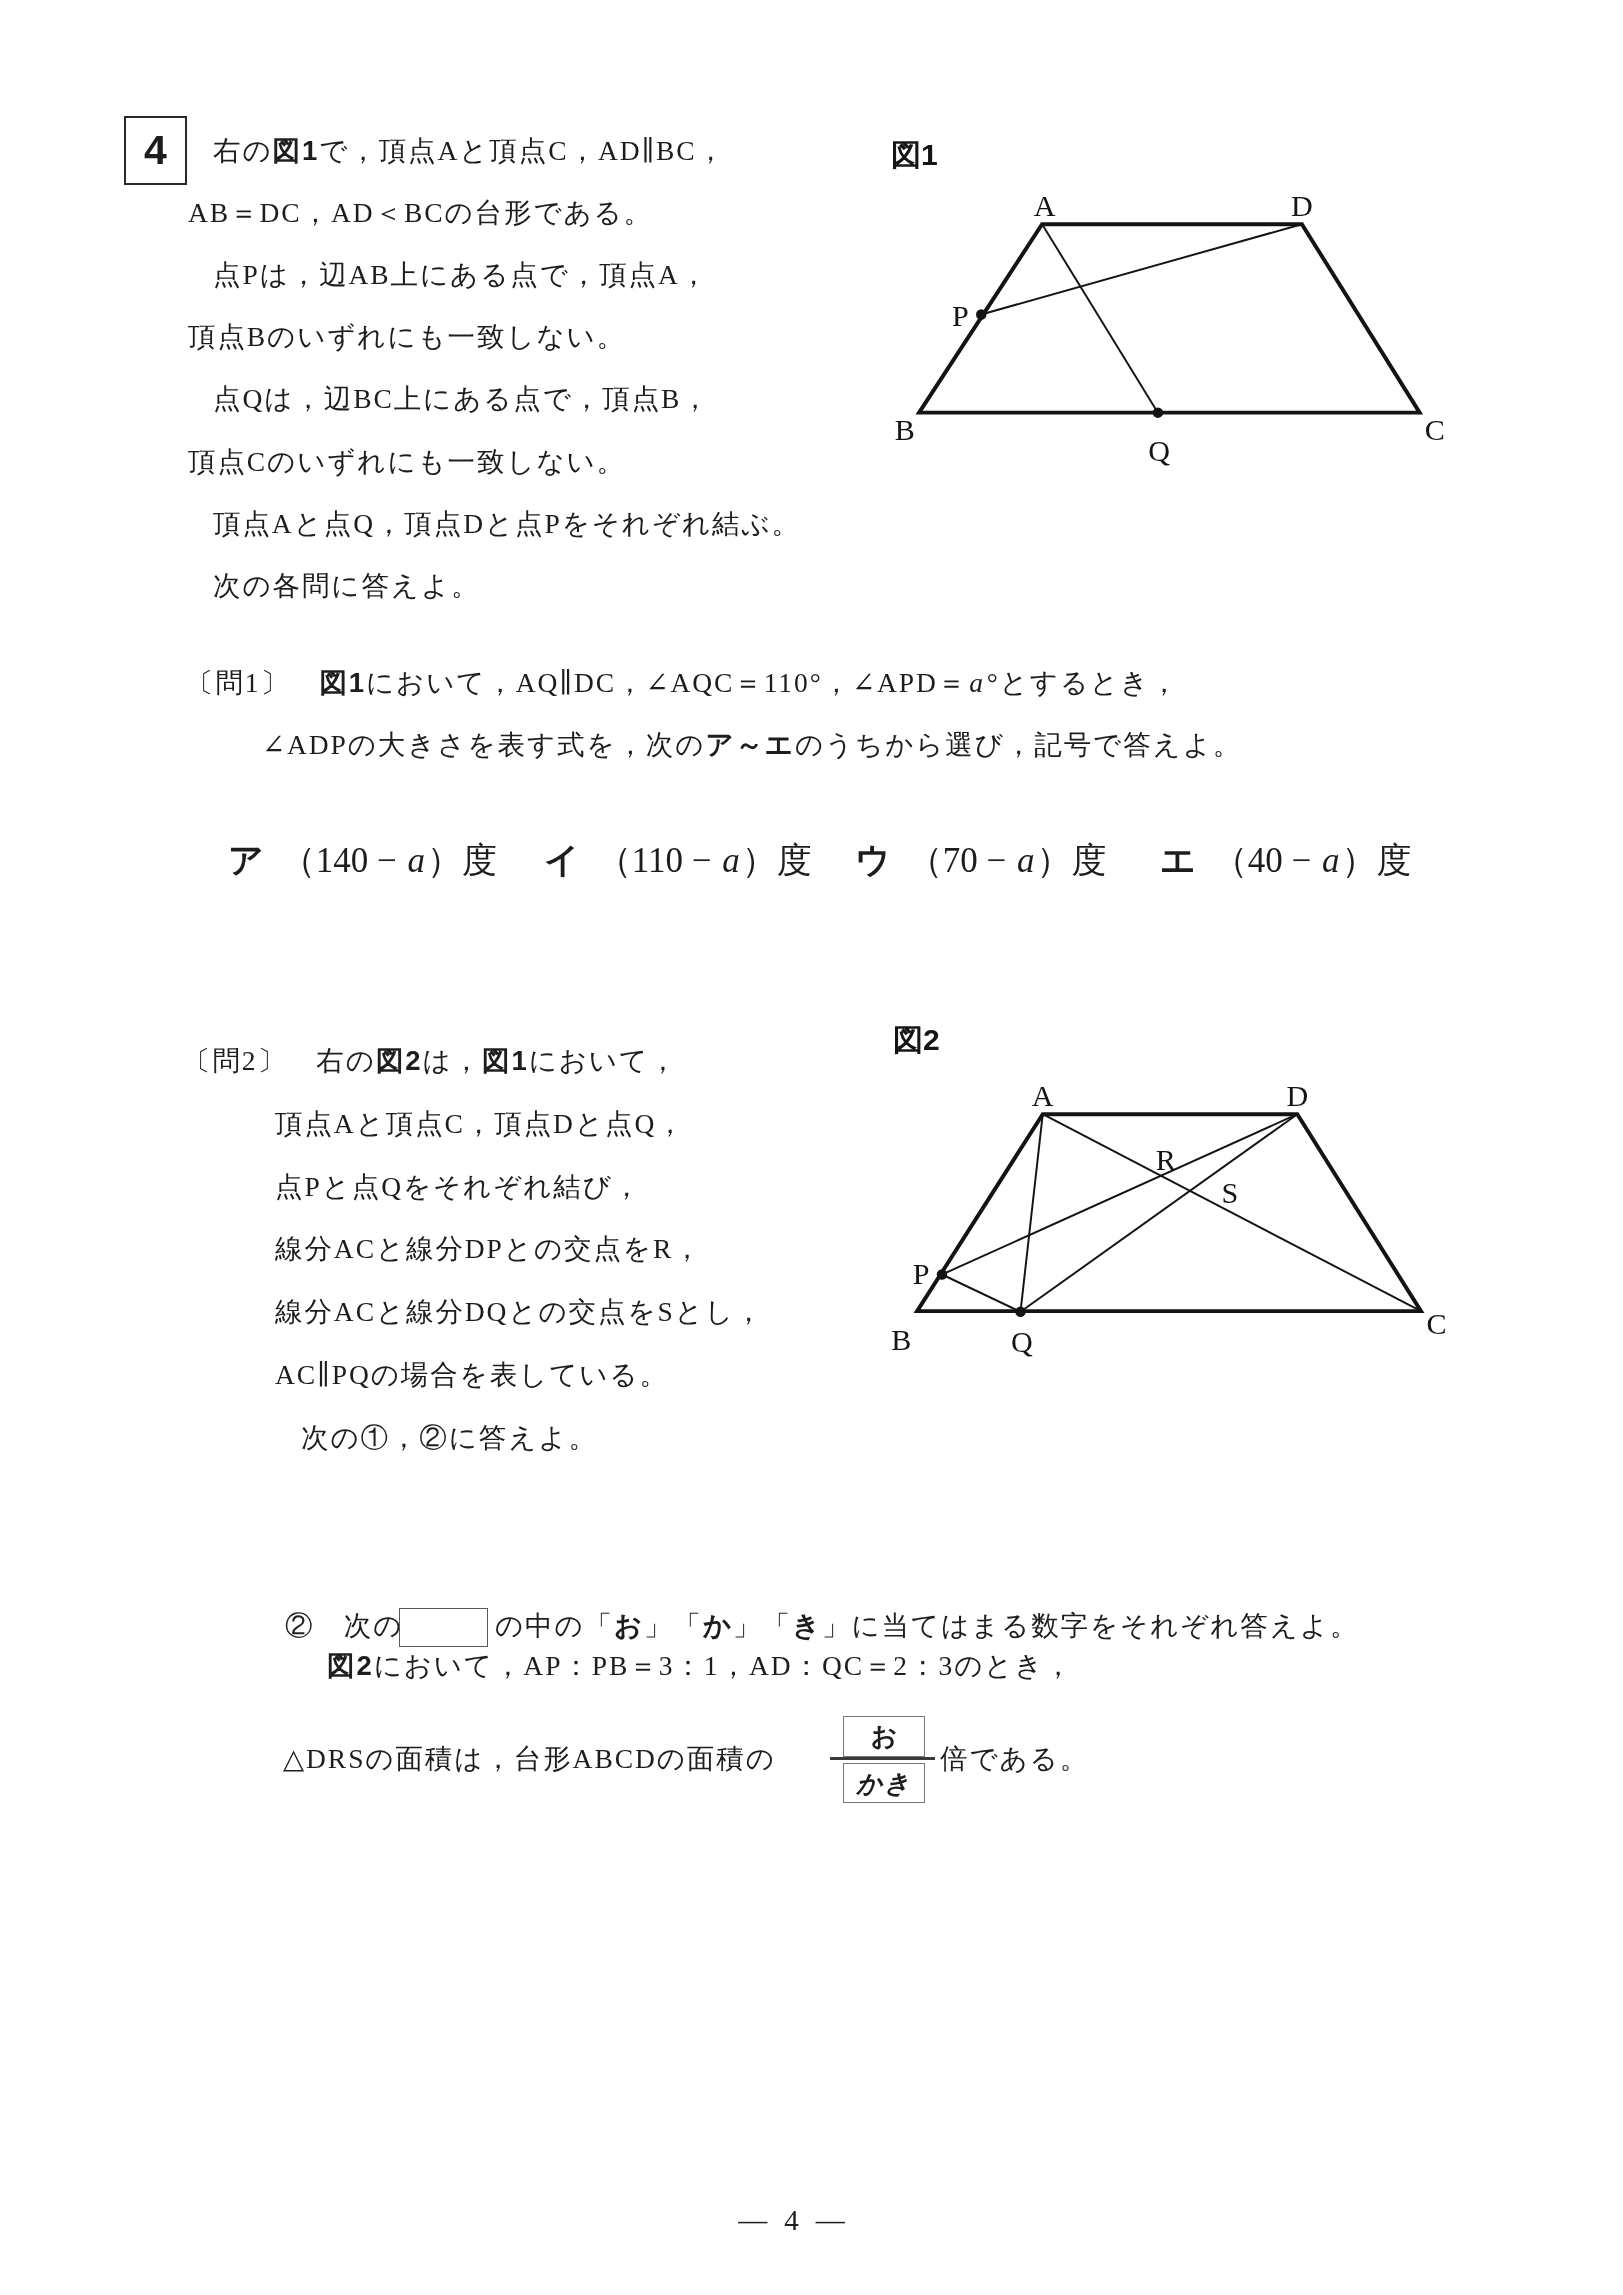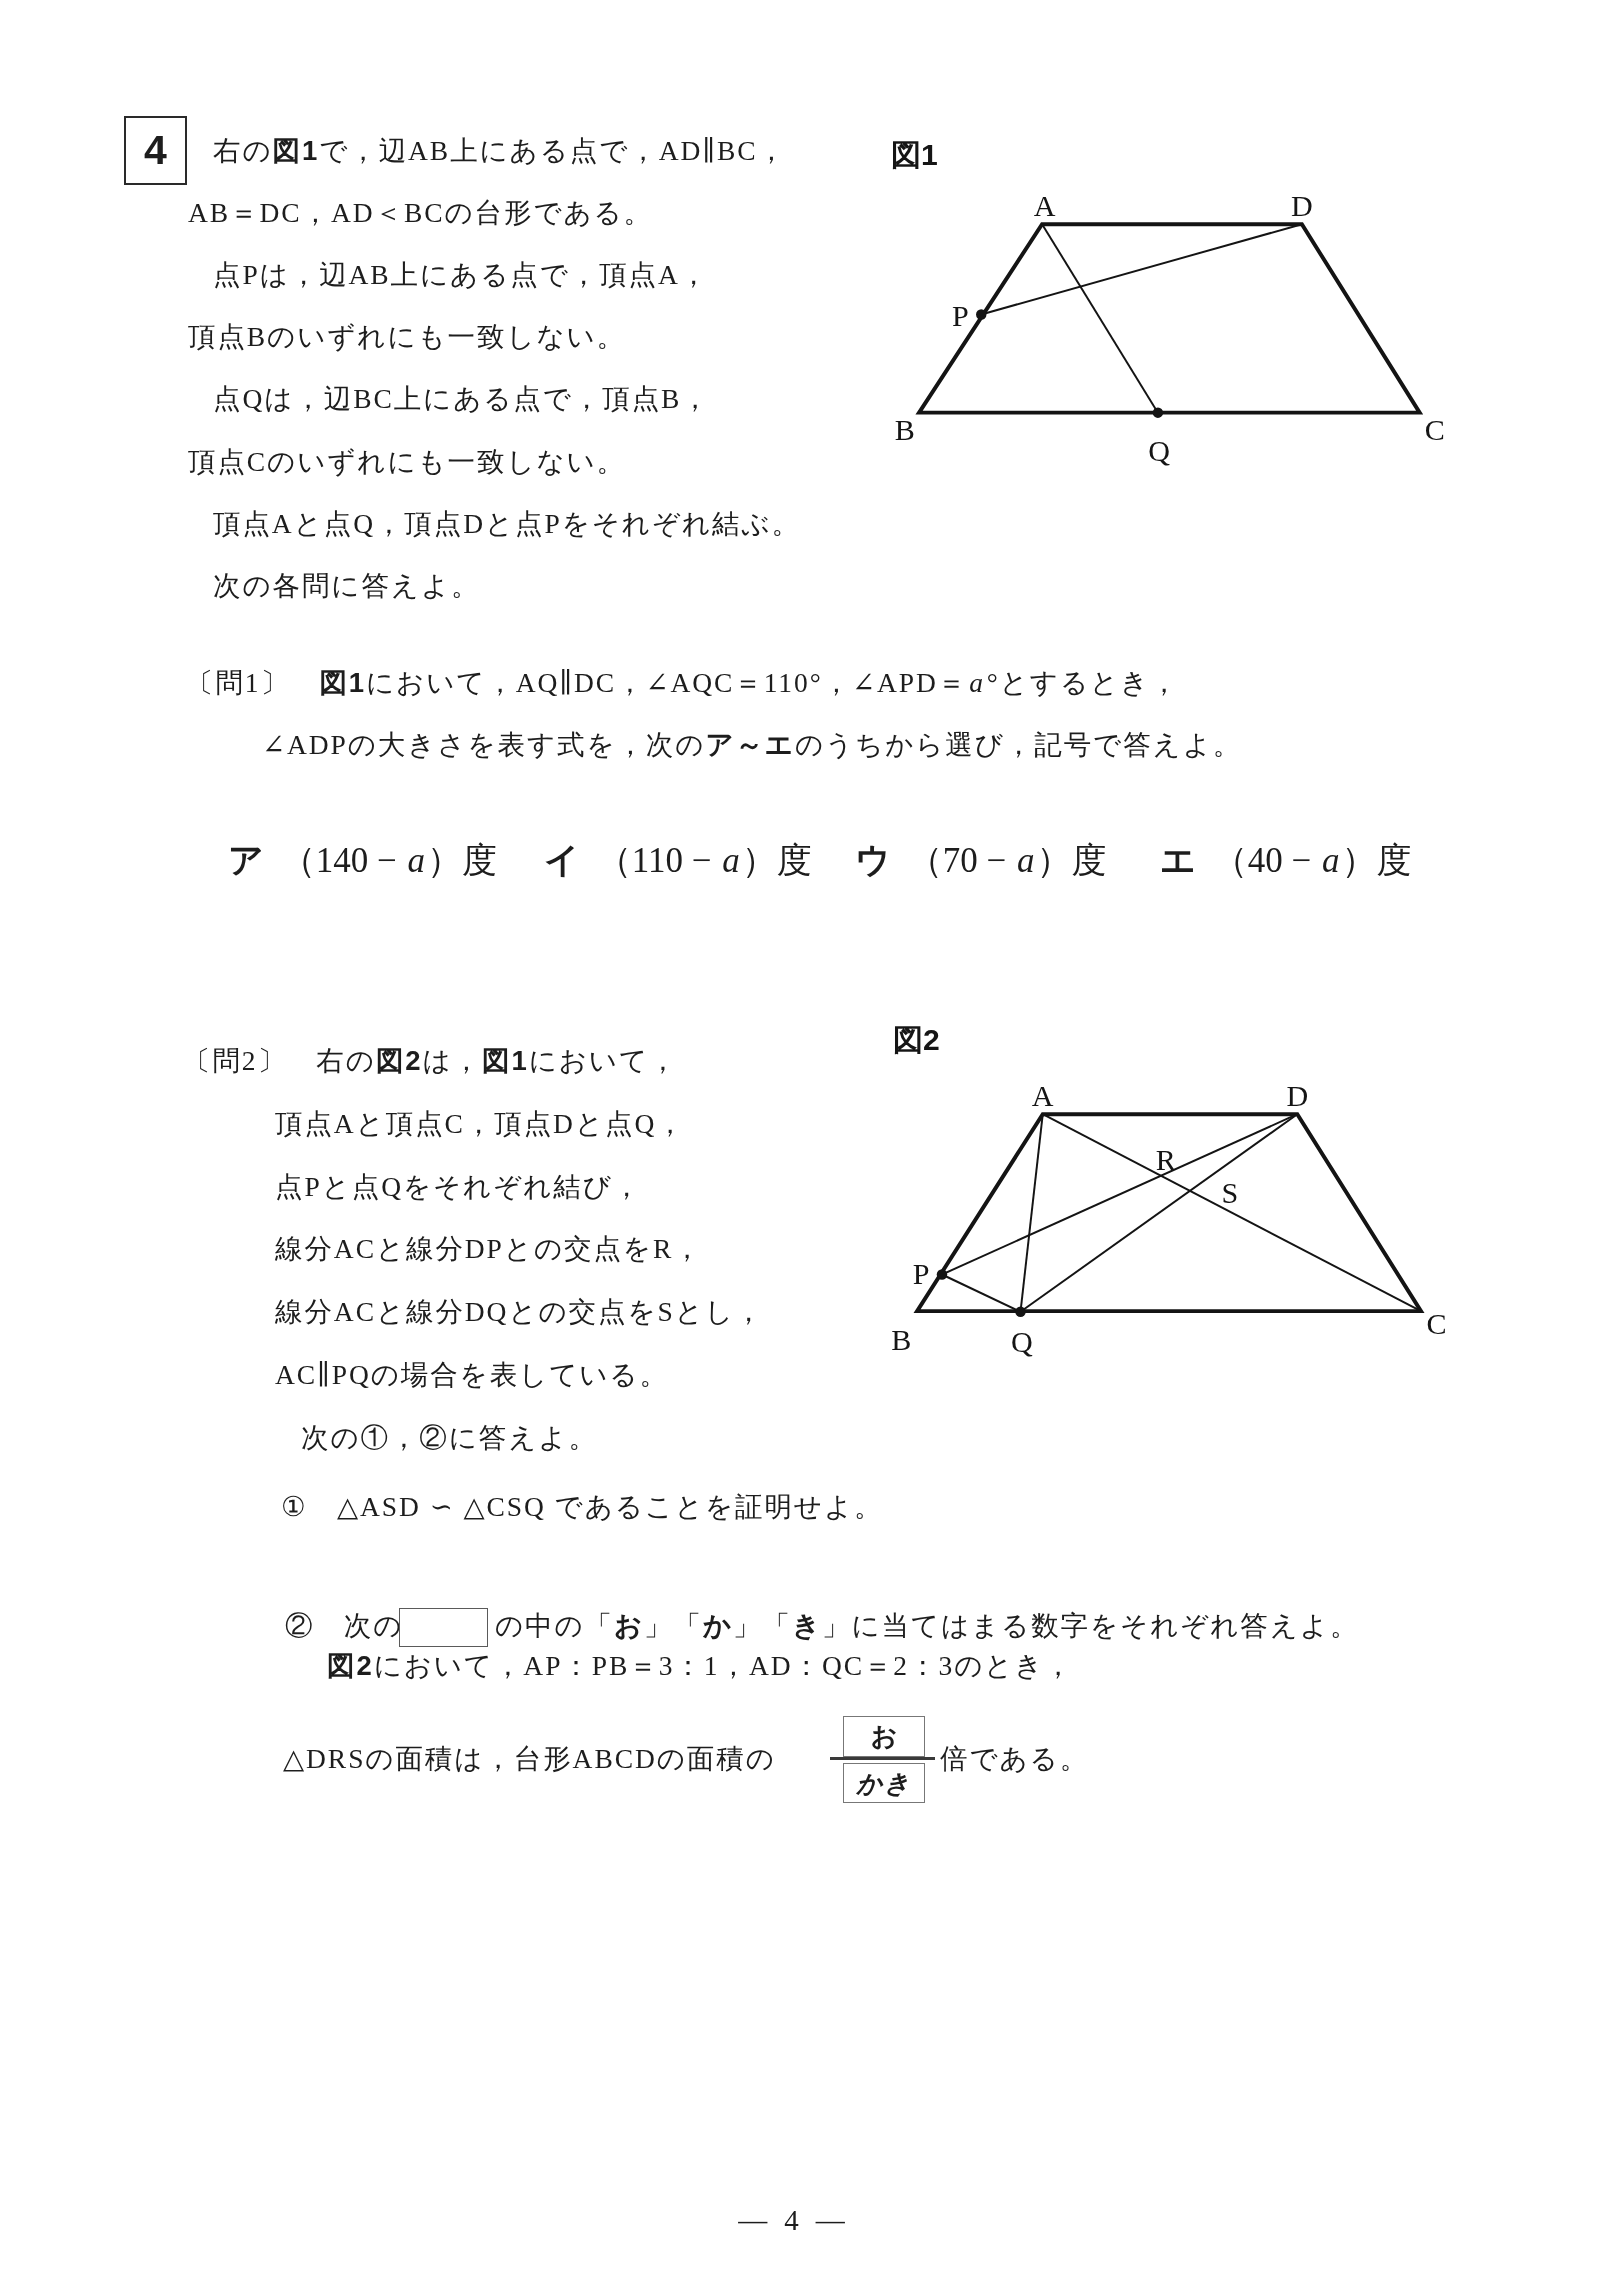--- a/index.html
+++ b/index.html
@@ -37,21 +37,21 @@
 </style>
 </head>
 <body>
 
 <div id="page">
 
   <div id="problem-box">
     <span>4</span>
   </div>
 
-  <div class="line" style="left:213px;top:137px"><span>右の</span><span class="b">図1</span><span>で，辺AB上にある点で，AD∥BC，</span></div>
+  <div class="line" style="left:213px;top:137px"><span>右の</span><span class="b">図1</span><span>で，頂点Aと頂点C，AD∥BC，</span></div>
   <div class="line" style="left:188px;top:199px"><span>AB＝DC，AD＜BCの台形である。</span></div>
   <div class="line" style="left:213px;top:261px"><span>点Pは，辺AB上にある点で，頂点A，</span></div>
   <div class="line" style="left:188px;top:323px"><span>頂点Bのいずれにも一致しない。</span></div>
   <div class="line" style="left:213px;top:385px"><span>点Qは，辺BC上にある点で，頂点B，</span></div>
   <div class="line" style="left:188px;top:448px"><span>頂点Cのいずれにも一致しない。</span></div>
   <div class="line" style="left:213px;top:510px"><span>頂点Aと点Q，頂点Dと点Pをそれぞれ結ぶ。</span></div>
   <div class="line" style="left:213px;top:572px"><span>次の各問に答えよ。</span></div>
 
   <svg id="fig1" class="fig" viewBox="1330 180 920 545">
     <text class="fig-title" x="1362" y="252">図1</text>
@@ -105,21 +105,20 @@
     <text class="vtx" x="1594" y="1690" text-anchor="middle">A</text>
     <text class="vtx" x="1983" y="1690" text-anchor="middle">D</text>
     <text class="vtx" x="1378" y="2062" text-anchor="middle">B</text>
     <text class="vtx" x="2196" y="2038" text-anchor="middle">C</text>
     <text class="vtx" x="1408" y="1962" text-anchor="middle">P</text>
     <text class="vtx" x="1562" y="2066" text-anchor="middle">Q</text>
     <text class="vtx" x="1782" y="1788" text-anchor="middle">R</text>
     <text class="vtx" x="1880" y="1838" text-anchor="middle">S</text>
   </svg>
 
-  <div class="line" style="left:281px;top:1493px"><span>①　△ASD ∽ △CSQ であることを証明せよ。</span></div>
 
   <div class="line" style="left:285px;top:1612px"><span>②　次の</span></div>
   <div class="answer-box"></div>
   <div class="line" style="left:495px;top:1612px"><span>の中の「</span><span class="b">お</span><span>」「</span><span class="b">か</span><span>」「</span><span class="b">き</span><span>」に当てはまる数字をそれぞれ答えよ。</span></div>
   <div class="line" style="left:327px;top:1652px"><span class="b">図2</span><span>において，AP：PB＝3：1，AD：QC＝2：3のとき，</span></div>
 
   <div class="line" style="left:283px;top:1745px"><span>△DRSの面積は，台形ABCDの面積の</span></div>
   <div id="frac-num" class="frac-box">
     <span>お</span>
   </div>

